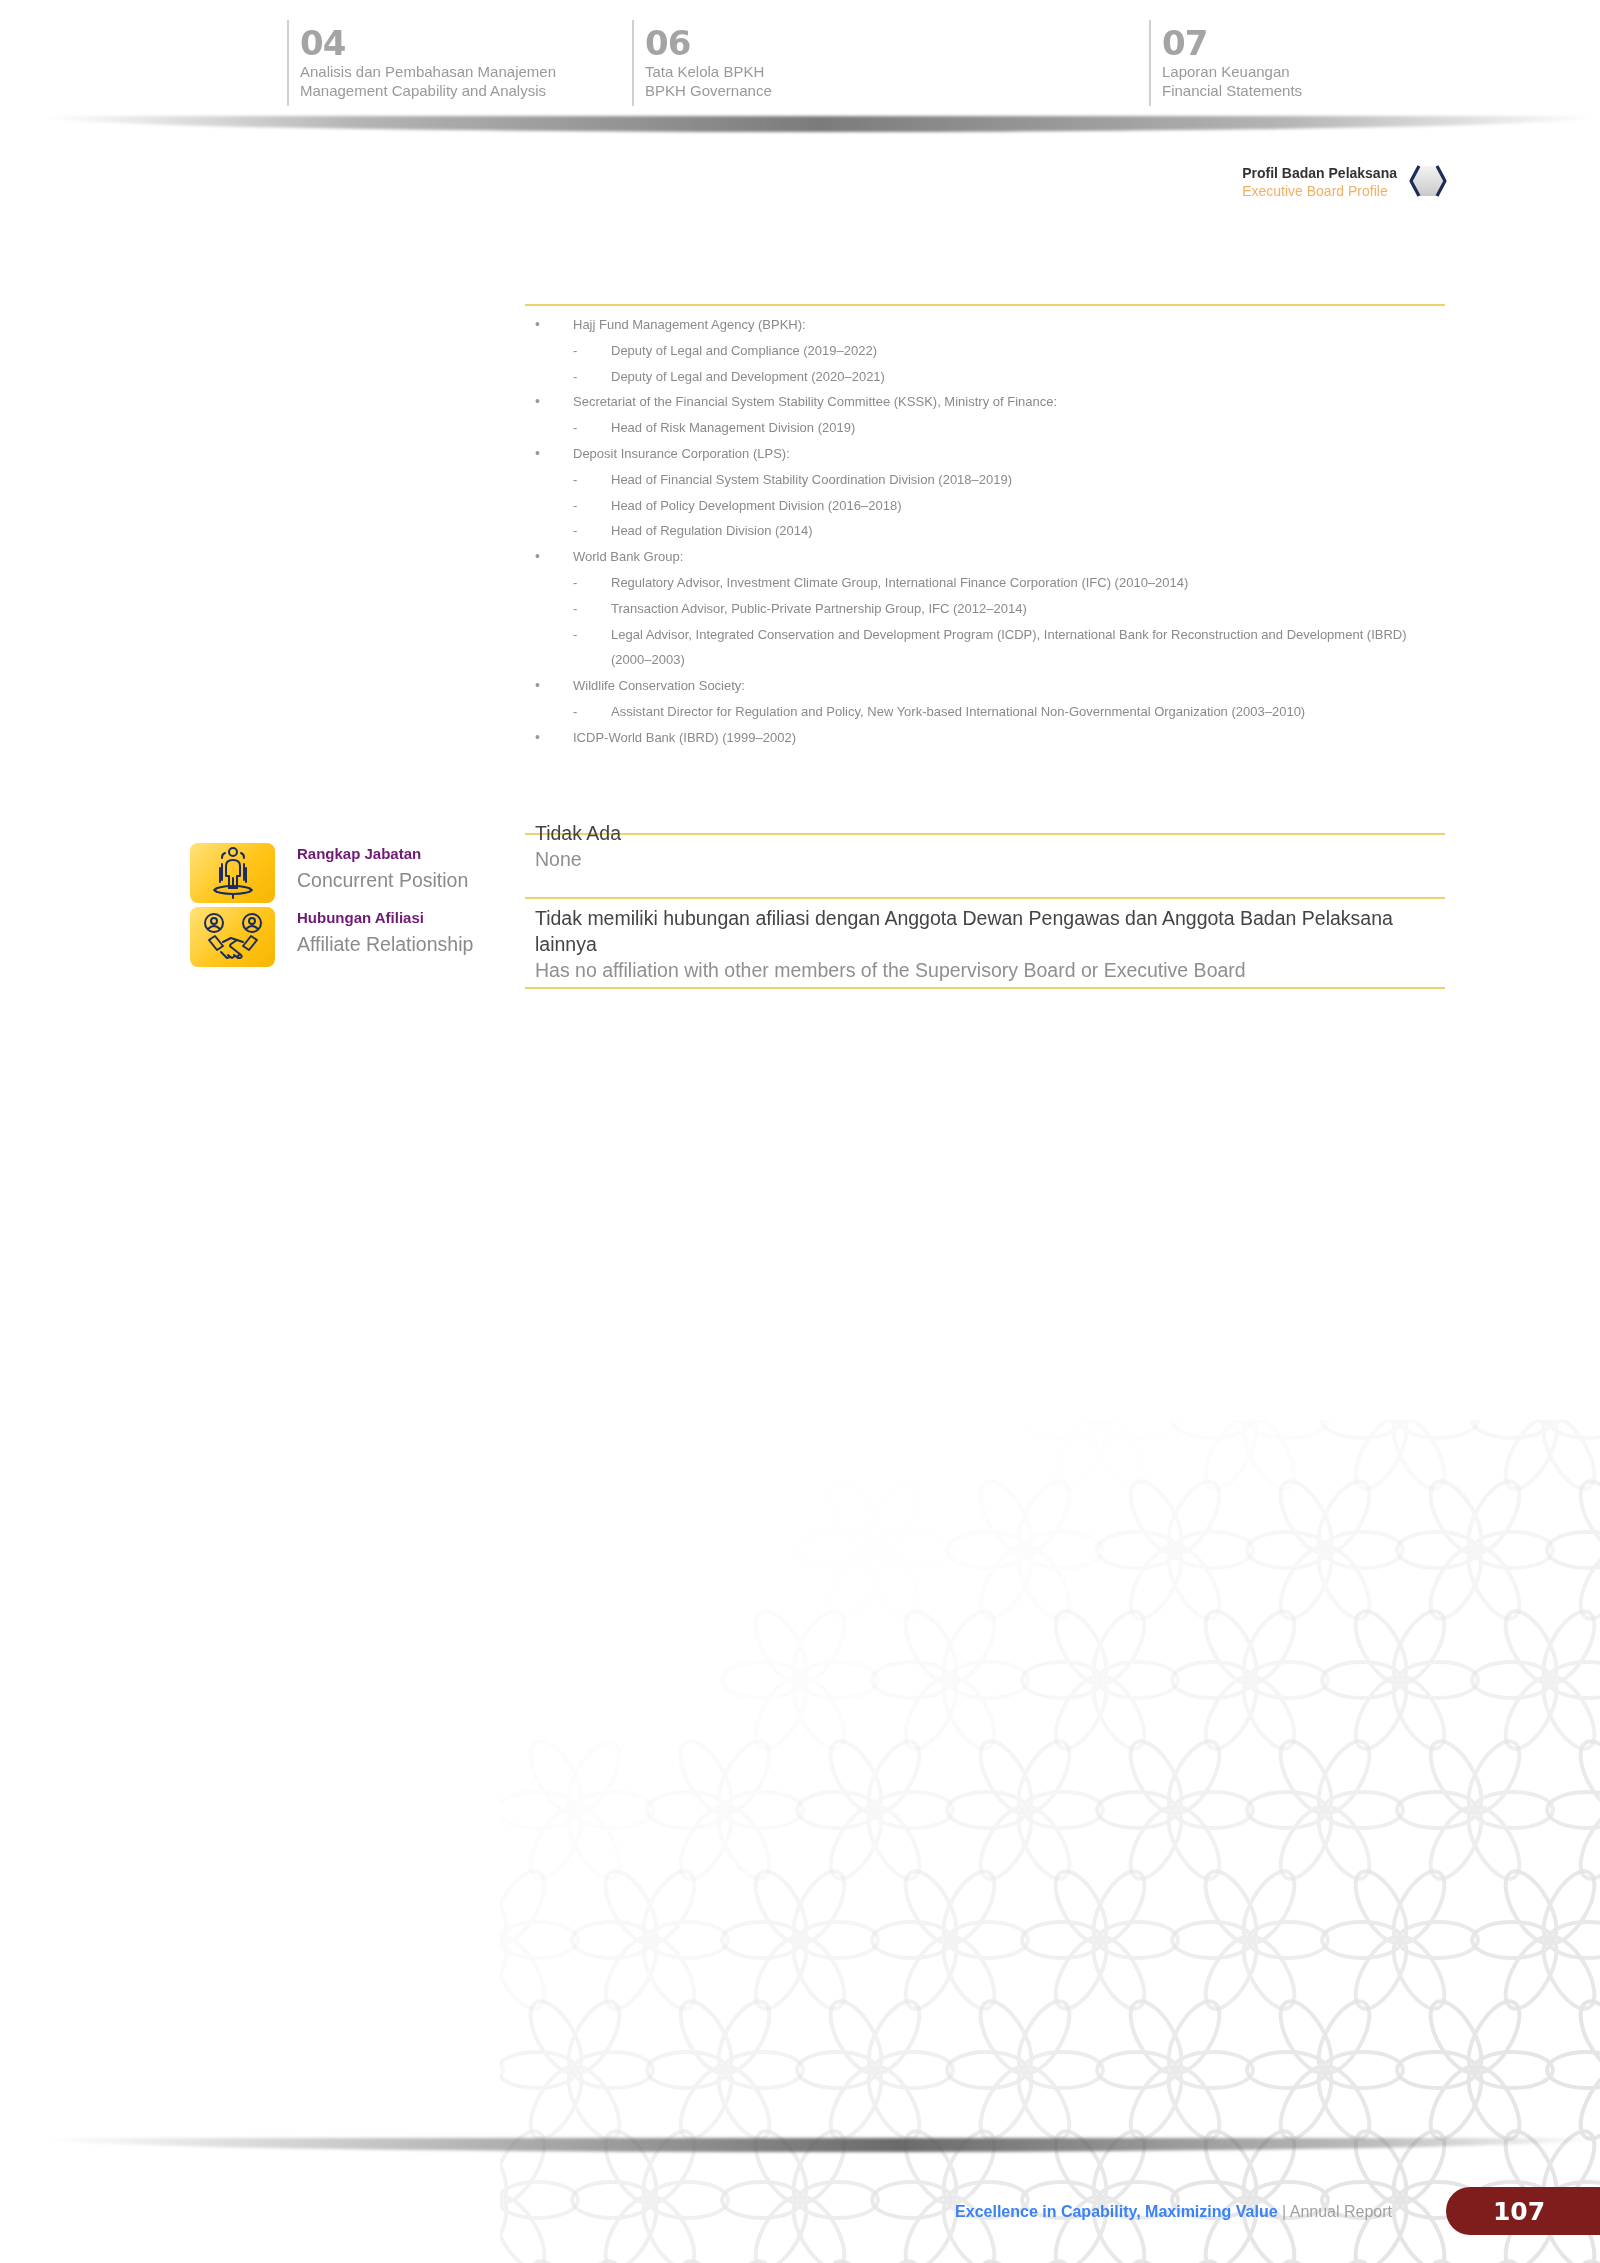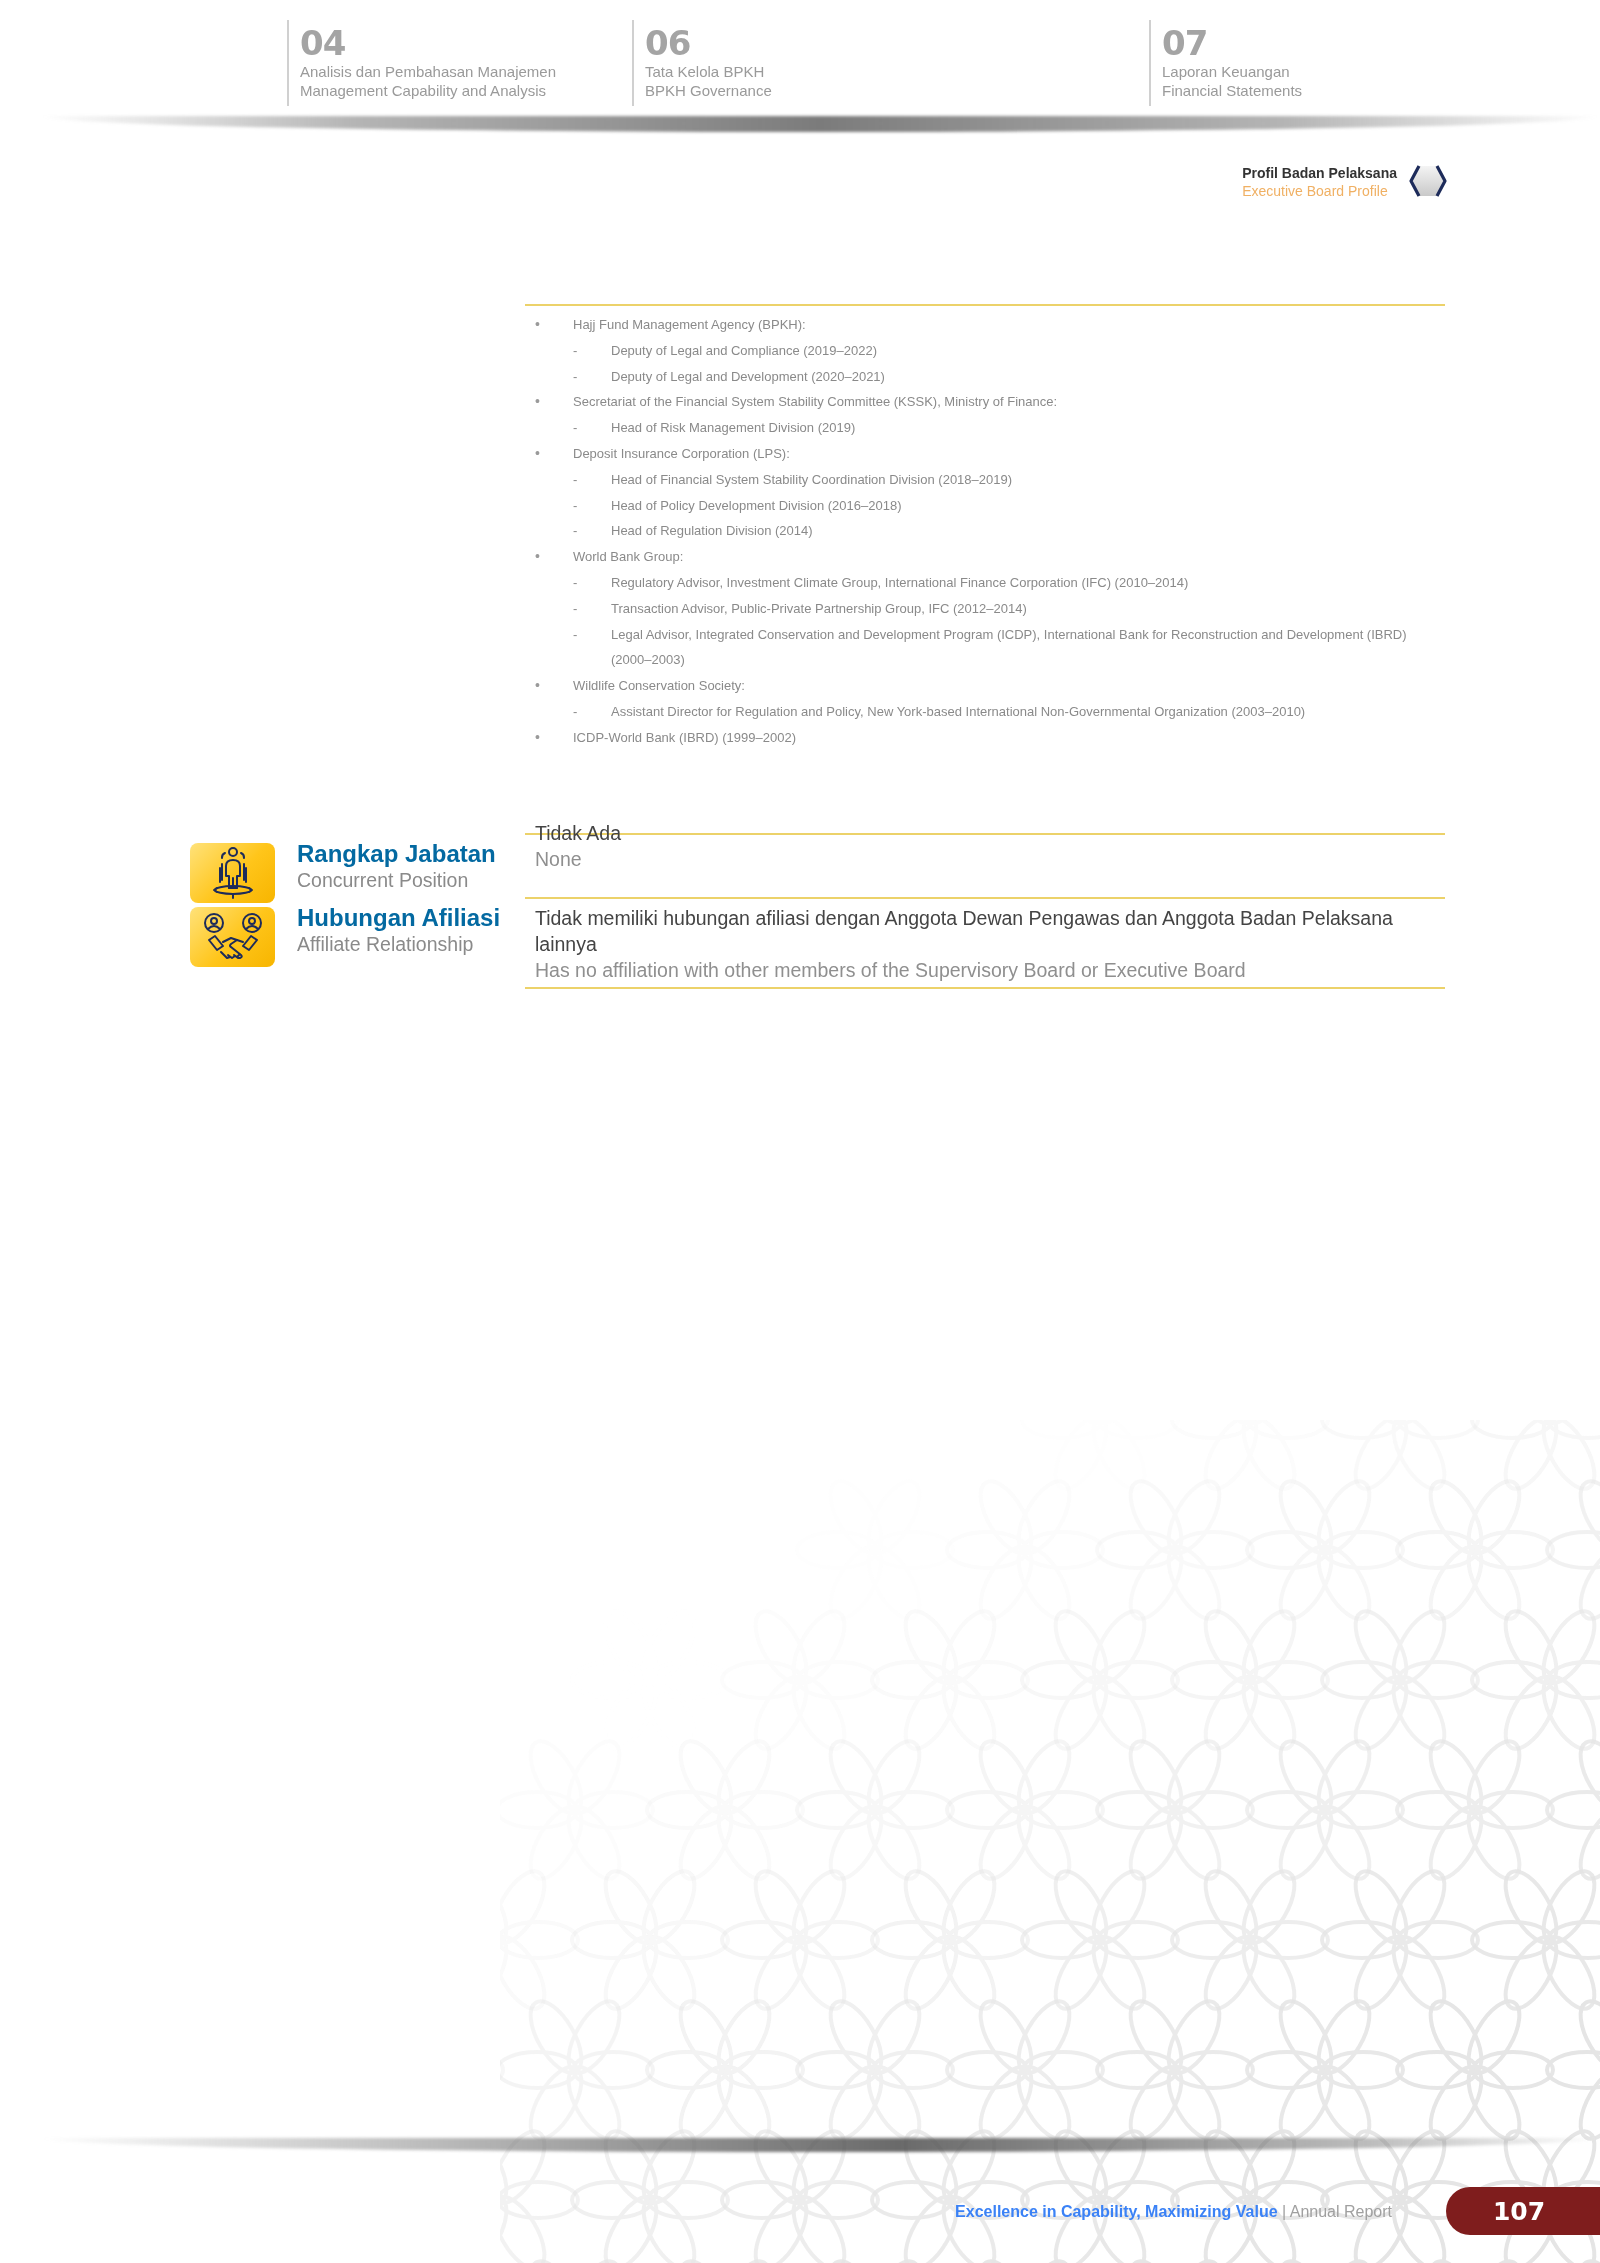--- a/index.html
+++ b/index.html
@@ -27,21 +27,21 @@
   .career { position: absolute; top: 312px; left: 525px; width: 920px; font-size: 13px; line-height: 25.8px; color: #8a8a8a; }
   .career .org { position: relative; padding-left: 48px; }
   .career .org::before { content: "•"; position: absolute; left: 10px; top: 0; font-size: 14px; color: #9a9a9a; }
   .career .pos { position: relative; padding-left: 86px; }
   .career .pos::before { content: "-"; position: absolute; left: 48px; top: 0; color: #8a8a8a; }
 
   
   .icon-tile { position: absolute; left: 190px; width: 85px; height: 60px; border-radius: 8px;
     background: linear-gradient(135deg, #ffe27a 0%, #ffc51a 55%, #f7b500 100%); display: flex; align-items: center; justify-content: center; }
   .row-label { position: absolute; left: 297px; }
-  .row-label .id { font-size: 24px; font-weight: bold; color: #0369a1; line-height: 26px; }
+  .row-label .id { font-size: 15px; font-weight: bold; color: #701a75; line-height: 26px; }
   .row-label .en { font-size: 19.5px; color: #8a8a8a; line-height: 26px; }
   .row-value { position: absolute; left: 535px; width: 900px; font-size: 19.5px; line-height: 26px; }
   .row-value .id { color: #444444; }
   .row-value .en { color: #8f8f8f; }
 
   
   .pattern { position: absolute; left: 500px; top: 1420px; width: 1100px; height: 843px; }
 
   
   .bottom-shadow { position: absolute; top: 2138px; left: 40px; width: 1560px; height: 14px;

